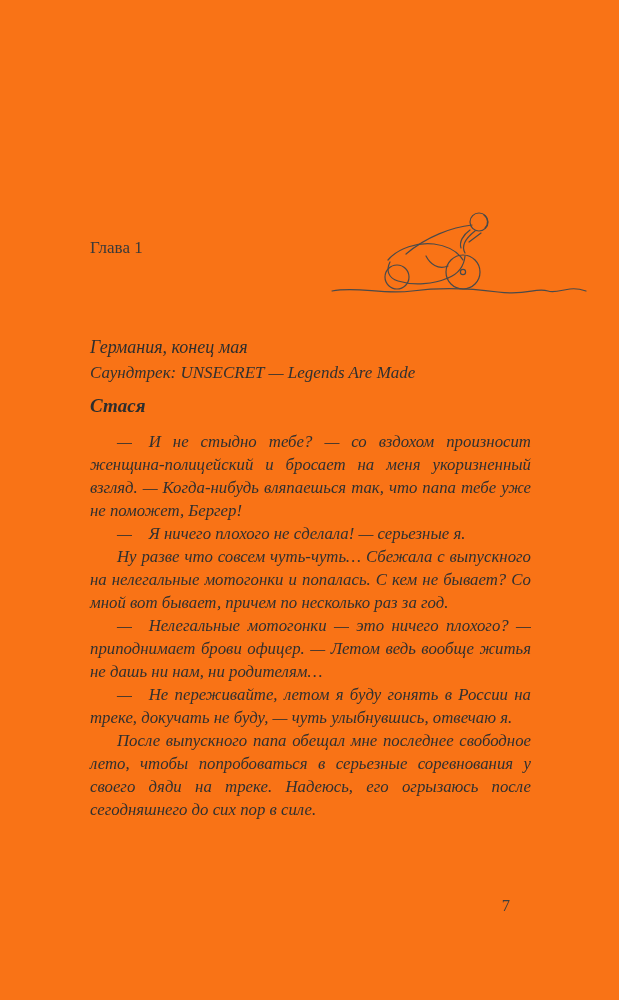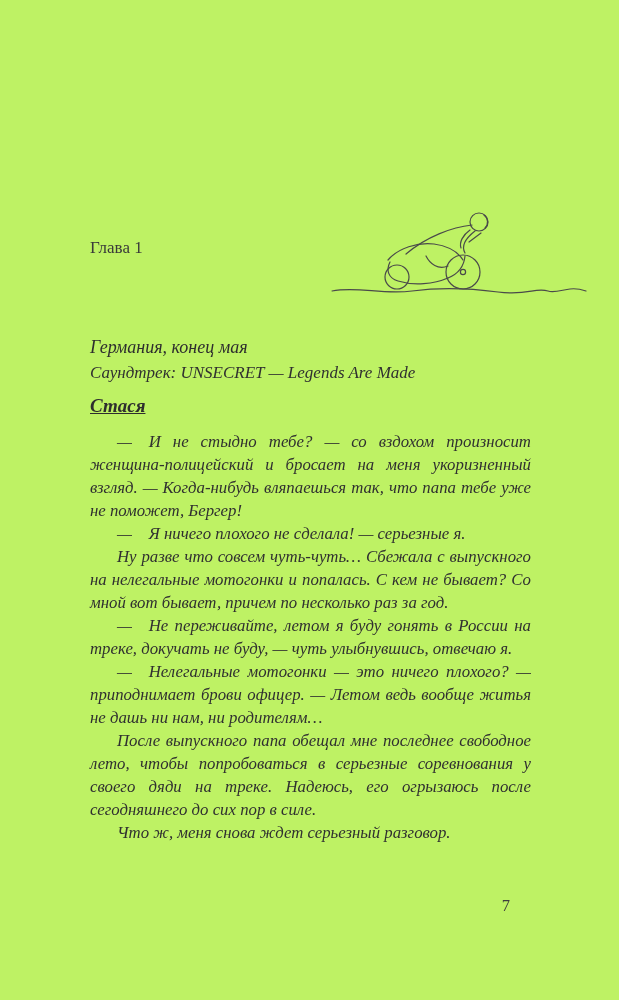--- a/index.html
+++ b/index.html
@@ -1,21 +1,21 @@
 <!DOCTYPE html>
 <html lang="ru"><head>
 <meta charset="utf-8">
 <style>
   html, body { margin: 0; padding: 0; background: #e9e9e9; }
   .page {
     position: relative;
     width: 619px;
     height: 1000px;
     margin: 0 auto;
-    background: #bef264;
+    background: #f97316;
     font-family: "Liberation Serif", serif;
     color: #303030;
     overflow: hidden;
   }
   .chapter-block {
     position: absolute;
     left: 90px;
     top: 233px;
     font-size: 17px;
     line-height: 29px;
@@ -46,21 +46,20 @@
     margin: 0 0 12px 0;
     font-size: 17px;
     font-style: italic;
   }
   .pov-heading {
     margin: 0 0 13px 0;
     font-size: 19px;
     font-weight: bold;
     font-style: italic;
     color: #2e2e2e;
-    text-decoration: underline;
   }
   p.body {
     margin: 0;
     font-size: 16.8px;
     line-height: 23px;
     text-align: justify;
     text-indent: 27px;
     hyphens: auto;
     font-style: italic;
     -webkit-hyphens: auto;
@@ -110,21 +109,20 @@
   </svg>
 
   <div class="text-col">
     <h2 class="loc-heading">Германия, конец мая</h2>
     <p class="soundtrack">Саундтрек: UNSECRET — Legends Are Made</p>
     <h3 class="pov-heading">Стася</h3>
 
     <p class="body">— И не стыдно тебе? — со вздохом произносит женщина-полицейский и бросает на меня укоризненный взгляд. — Когда-нибудь вляпаешься так, что папа тебе уже не поможет, Бергер!</p>
     <p class="body">— Я ничего плохого не сделала! — серьезные я.</p>
     <p class="body">Ну разве что совсем чуть-чуть… Сбежала с выпускного на нелегальные мотогонки и попалась. С кем не бывает? Со мной вот бывает, причем по несколько раз за год.</p>
+    <p class="body">— Нелегальные мотогонки — это ничего плохого? — приподнимает брови офицер. — Летом ведь вообще житья не дашь ни нам, ни родителям…</p>
     <p class="body">— Не переживайте, летом я буду гонять в России на треке, докучать не буду, — чуть улыбнувшись, отвечаю я.</p>
-    <p class="body">— Нелегальные мотогонки — это ничего плохого? — приподнимает брови офицер. — Летом ведь вообще житья не дашь ни нам, ни родителям…</p>
     <p class="body">После выпускного папа обещал мне последнее свободное лето, чтобы попробоваться в серьезные соревнования у своего дяди на треке. Надеюсь, его огрызаюсь после сегодняшнего до сих пор в силе.</p>
-    <p class="body closing">Что ж, меня снова ждет серьезный разговор.</p>
   </div>
 
   <div class="page-number">7</div>
 
 </div>
 
 </body></html>

